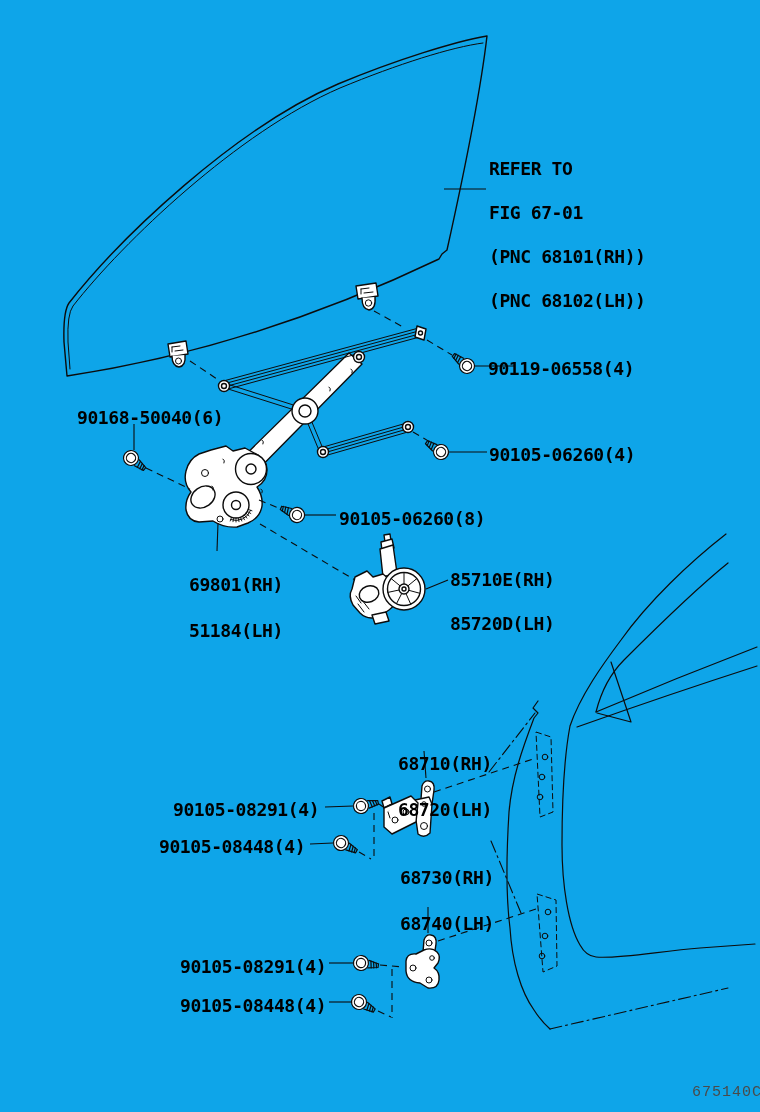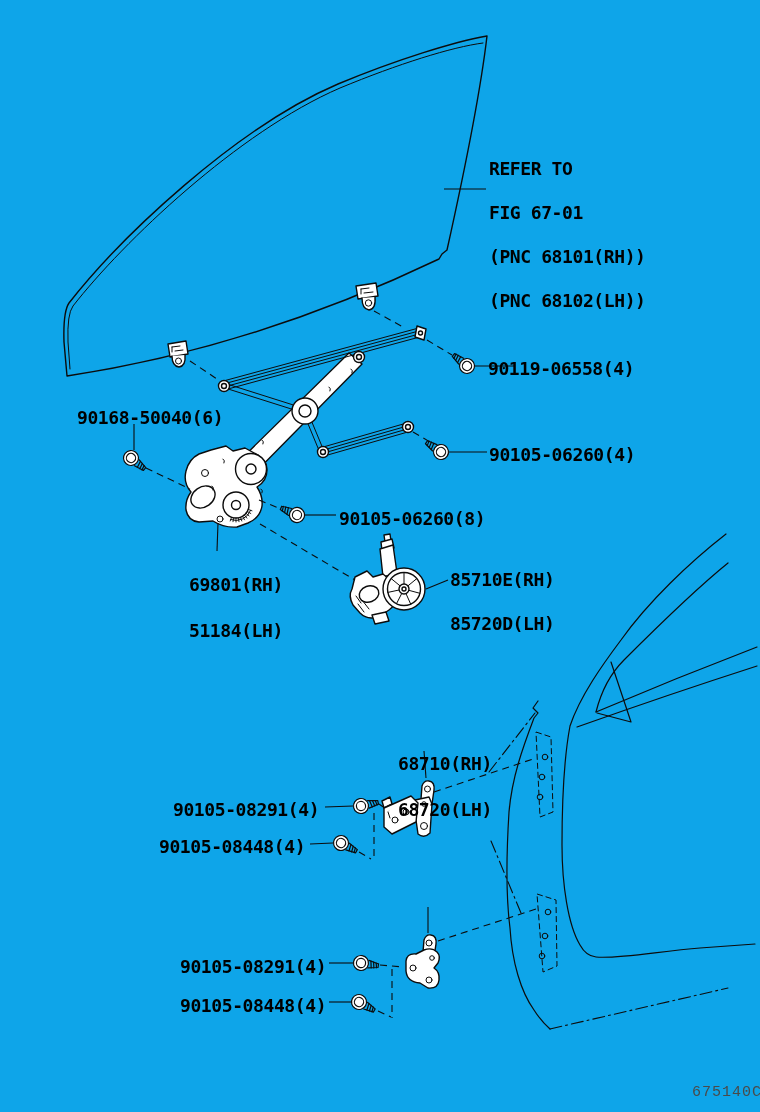--- a/index.html
+++ b/index.html
@@ -256,20 +256,22 @@
 <div class="part-label lh22" style="left:450px;top:569px;"><span>85710E(RH)</span><br>
 <span>85720D(LH)</span></div>
 
 <div class="part-label" style="left:398px;top:708px;margin-top:44px;"><span>68710(RH)</span><br>
 <span>68720(LH)</span></div>
 
 <div class="part-label" style="left:173px;top:798px;">90105-08291(4)</div>
 
 <div class="part-label" style="left:159px;top:835px;">90105-08448(4)</div>
 
+<div class="part-label" style="left:400px;top:866px;"><span>68730(RH)</span><br>
+<span>68740(LH)</span></div>
 
 <div class="part-label" style="left:180px;top:955px;">90105-08291(4)</div>
 
 <div class="part-label" style="left:180px;top:994px;">90105-08448(4)</div>
 
 <div class="doc-code" style="left:692px;top:1084px;font-family:Liberation Mono, monospace;">675140C</div>
 
 </div>
 
 </body></html>

